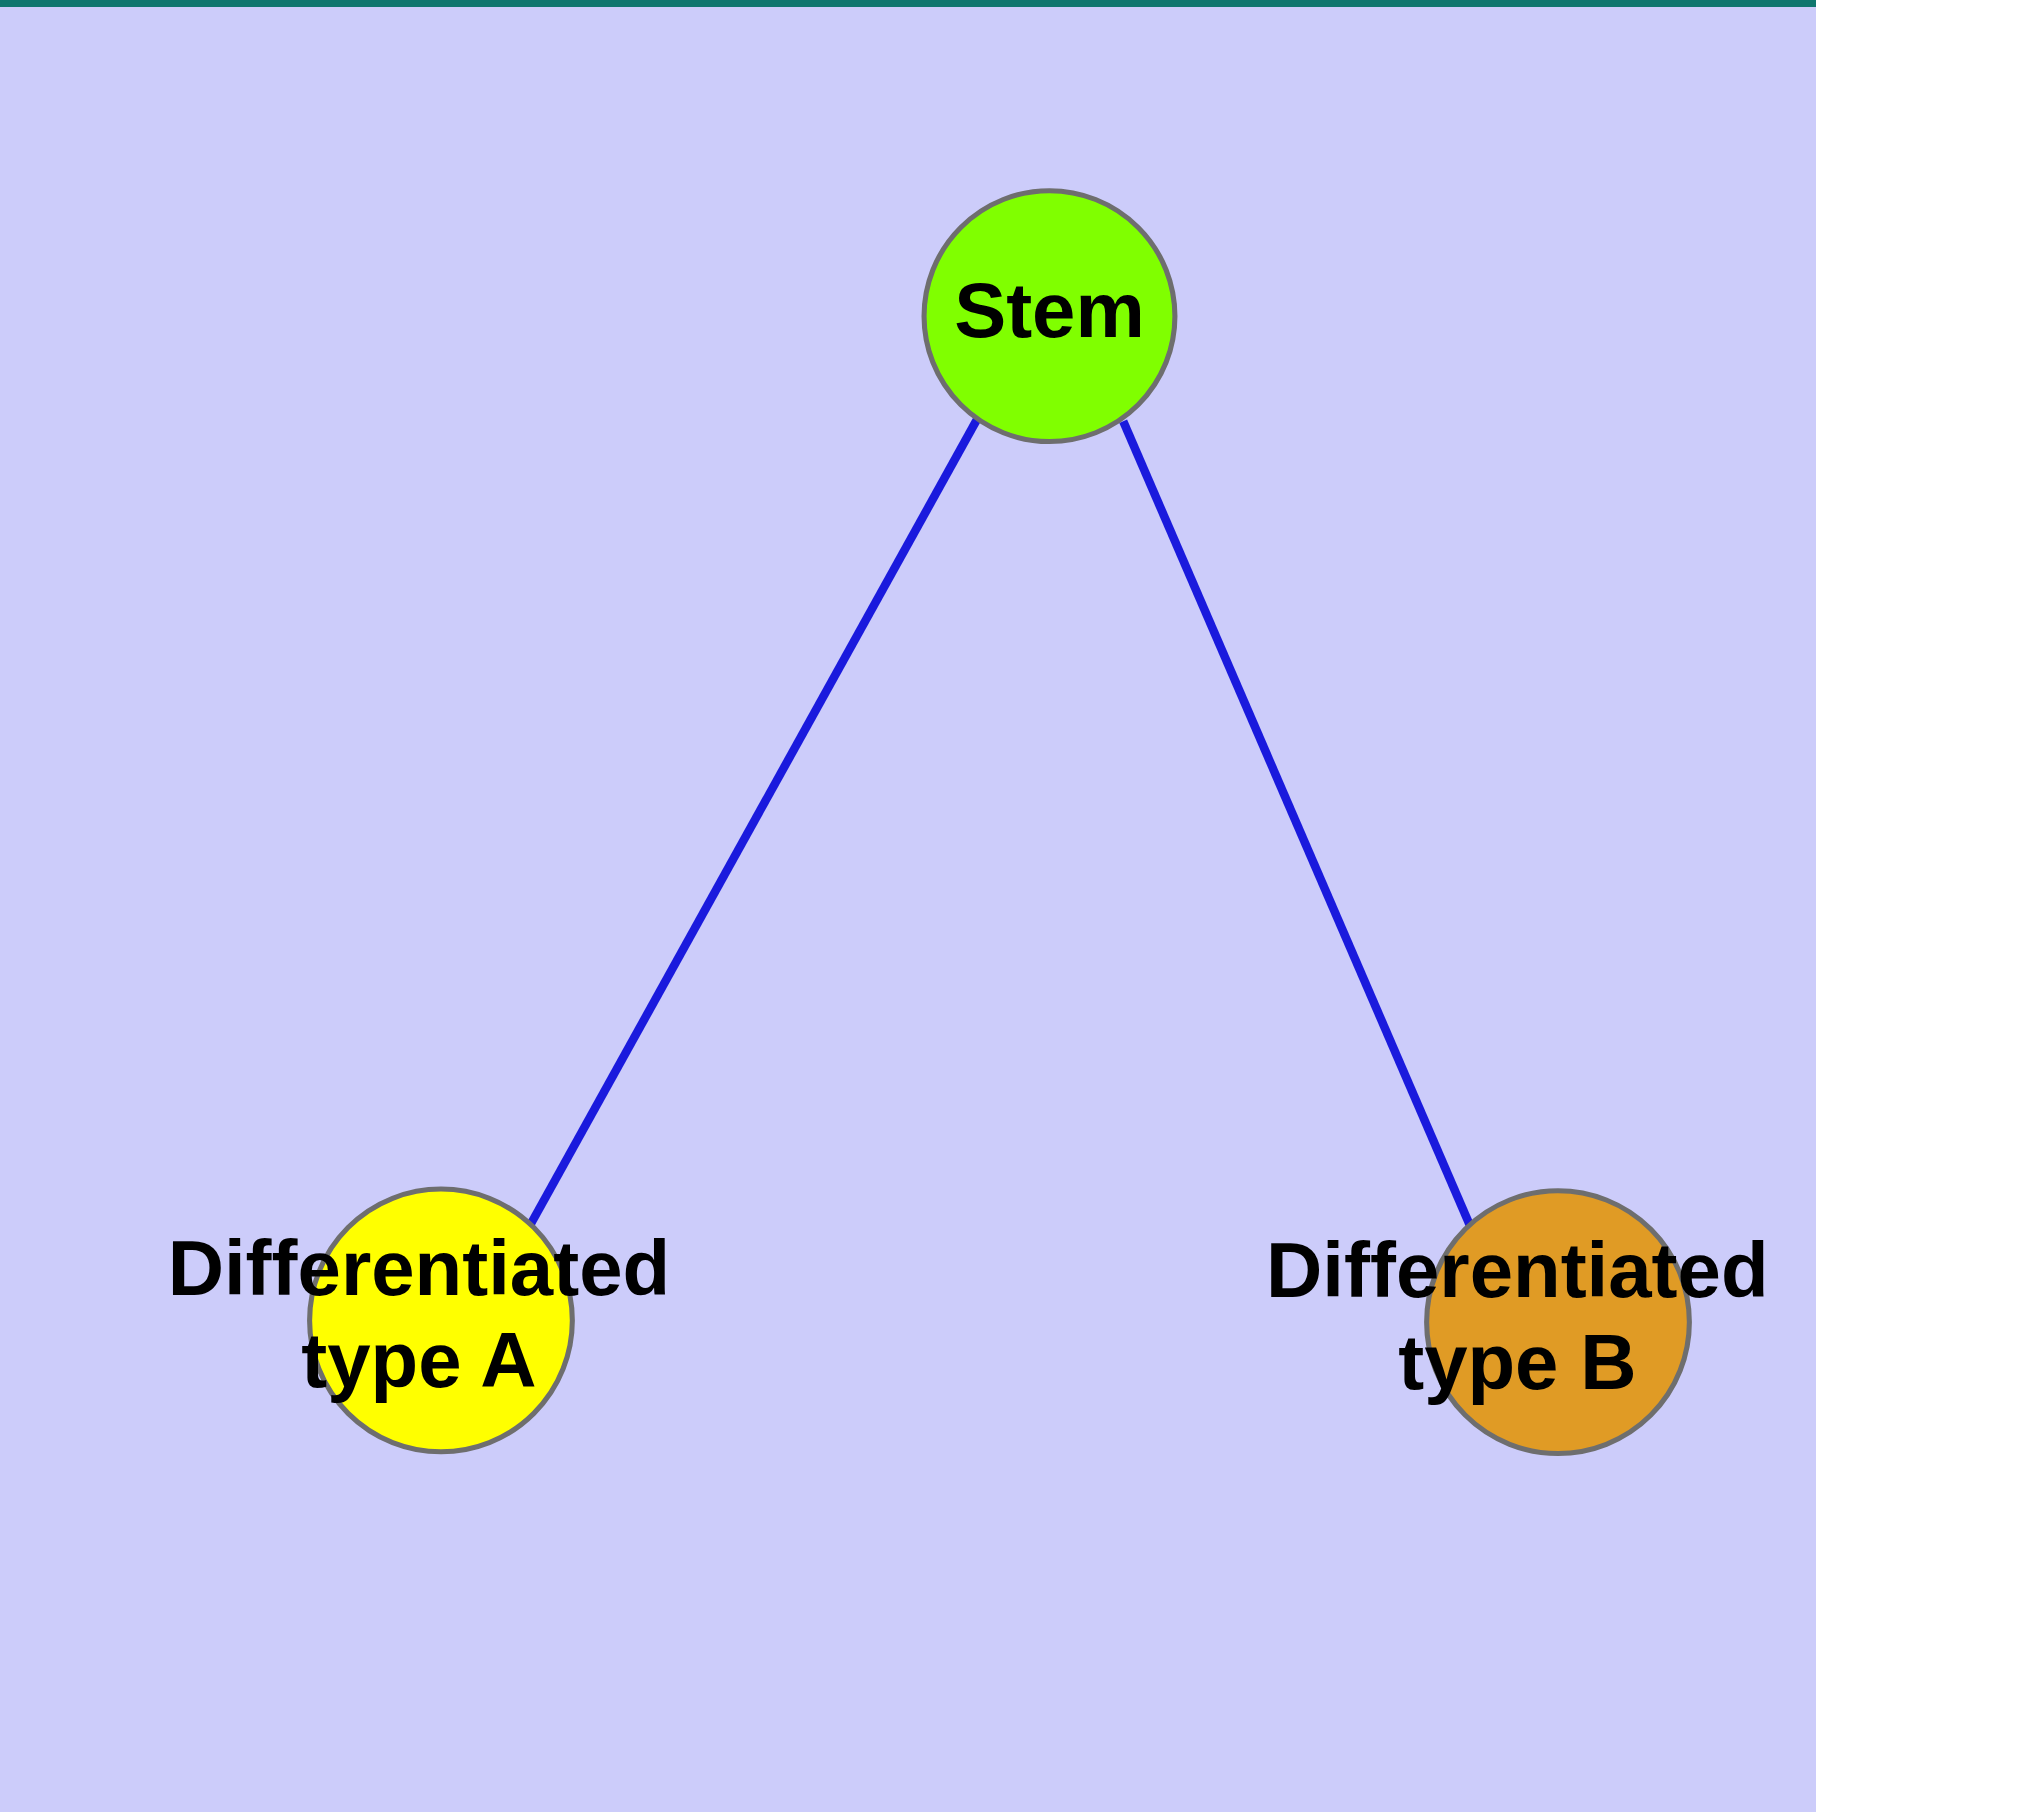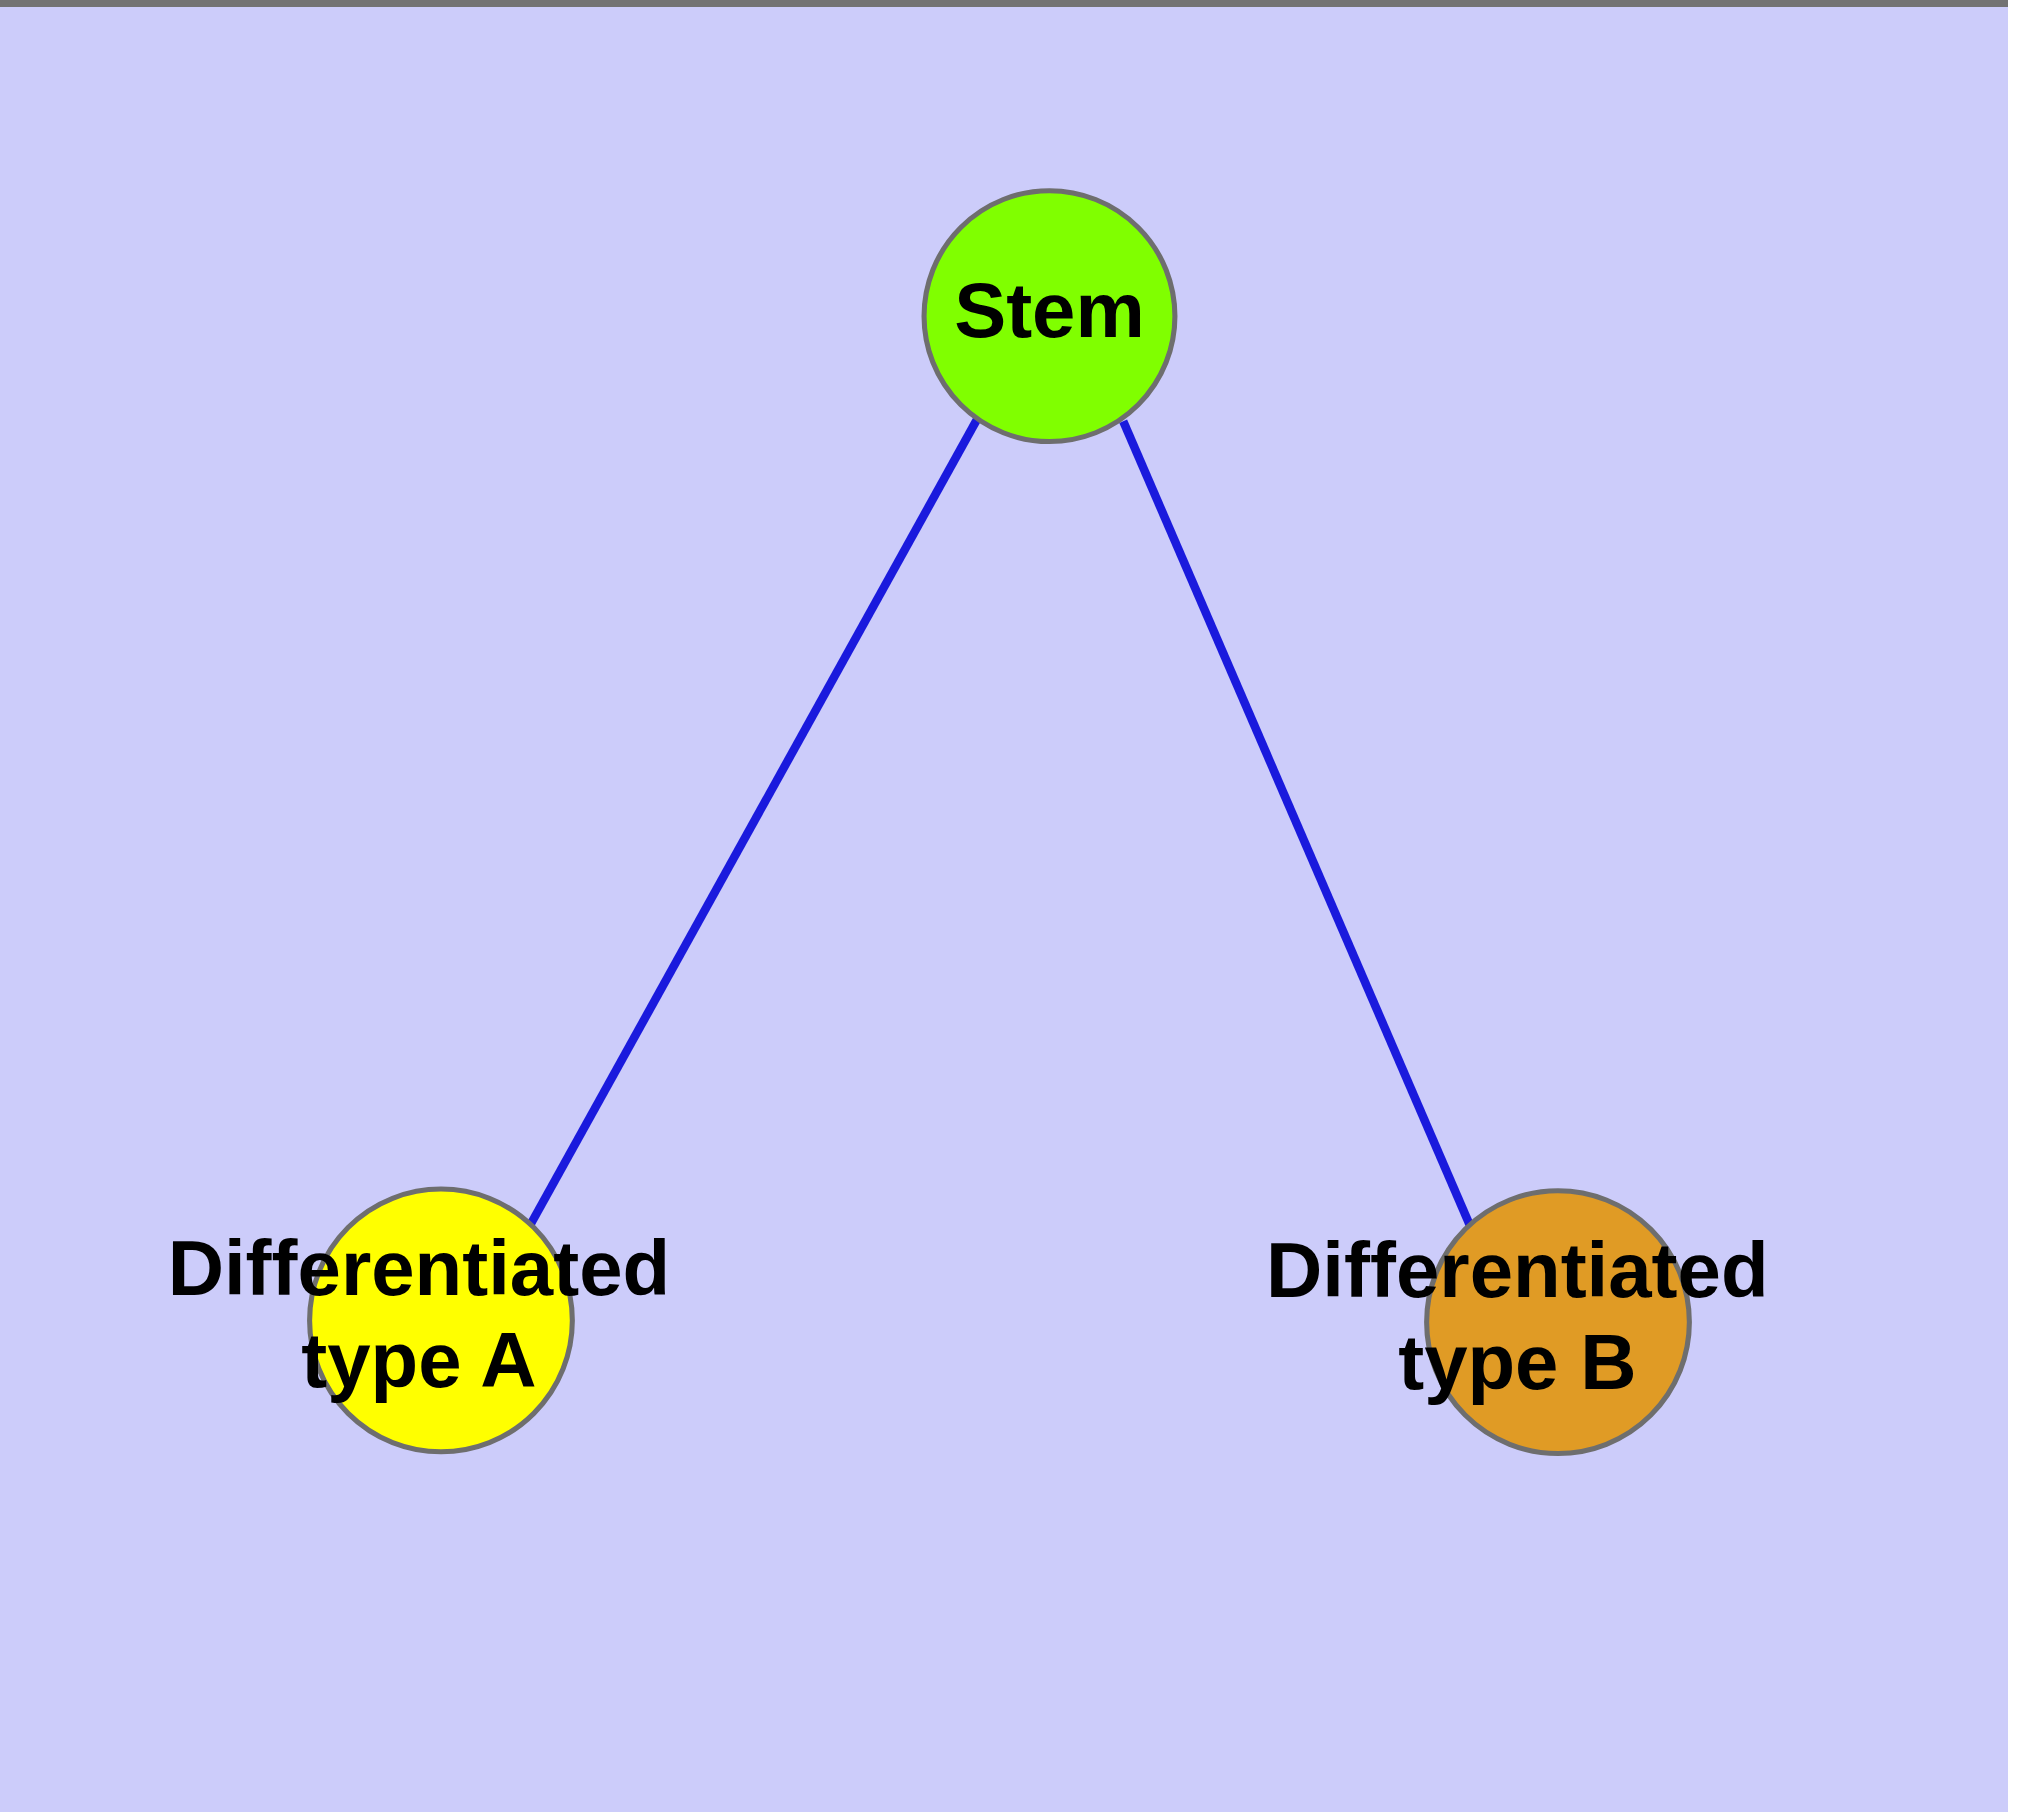--- a/index.html
+++ b/index.html
@@ -3,23 +3,23 @@
 <meta charset="utf-8">
 <title>Cell differentiation graph</title>
 <style>
   html, body {
     margin: 0;
     padding: 0;
     background: #ffffff;
   }
   #canvas {
     position: relative;
-    width: 2008px;
+    width: 1816px;
     height: 1812px;
-    background: #737373;
+    background: #0f766e;
     overflow: hidden;
     font-family: "Liberation Sans", "DejaVu Sans", sans-serif;
   }
   #plot-bg {
     position: absolute;
     left: 0;
     top: 6.8px;
     width: 2021px;
     height: 1805px;
     background: #ccccfa;

